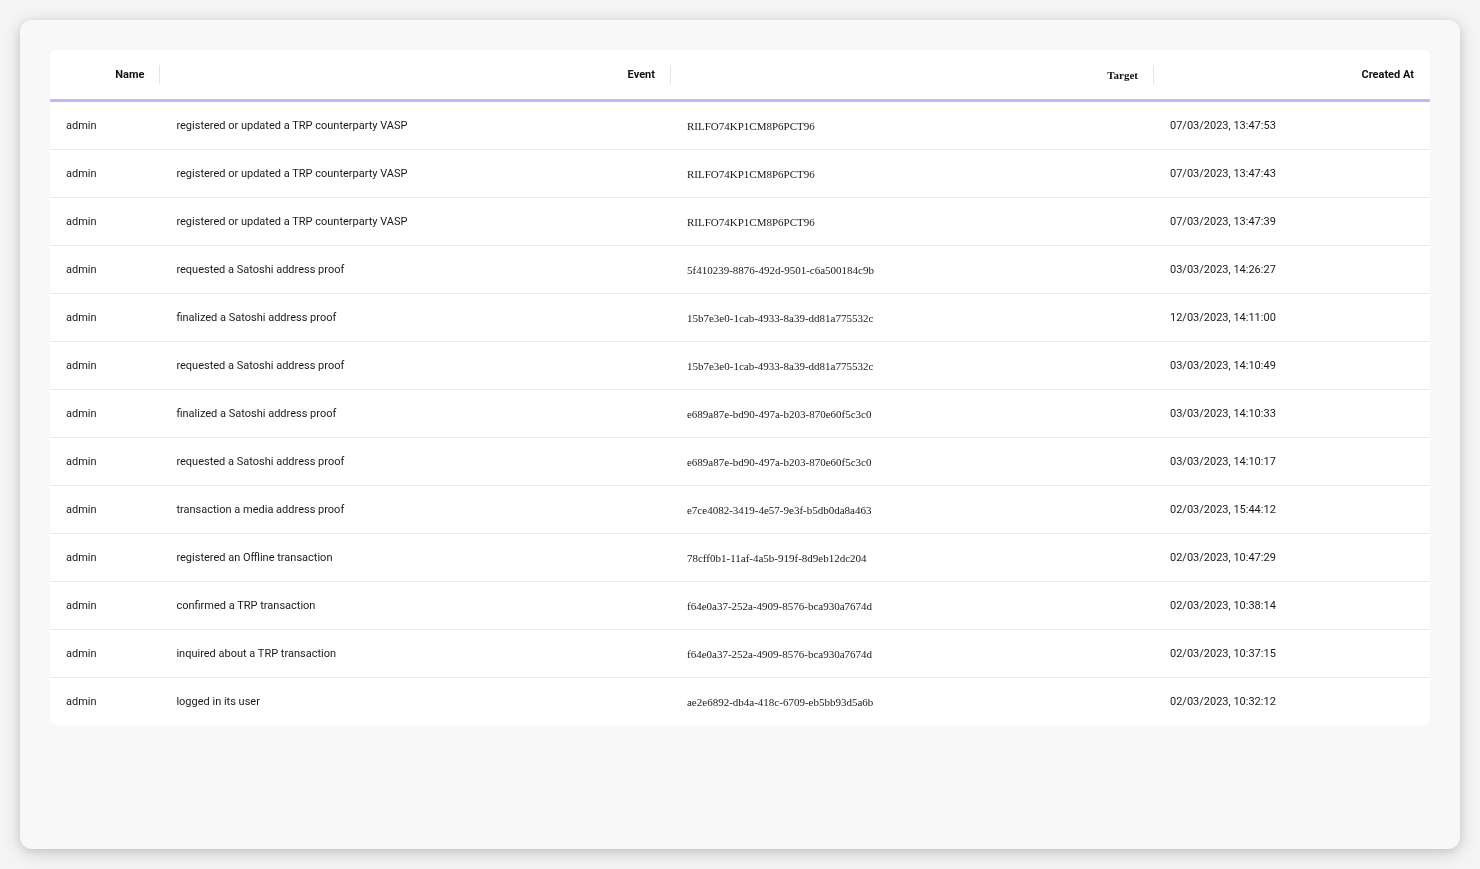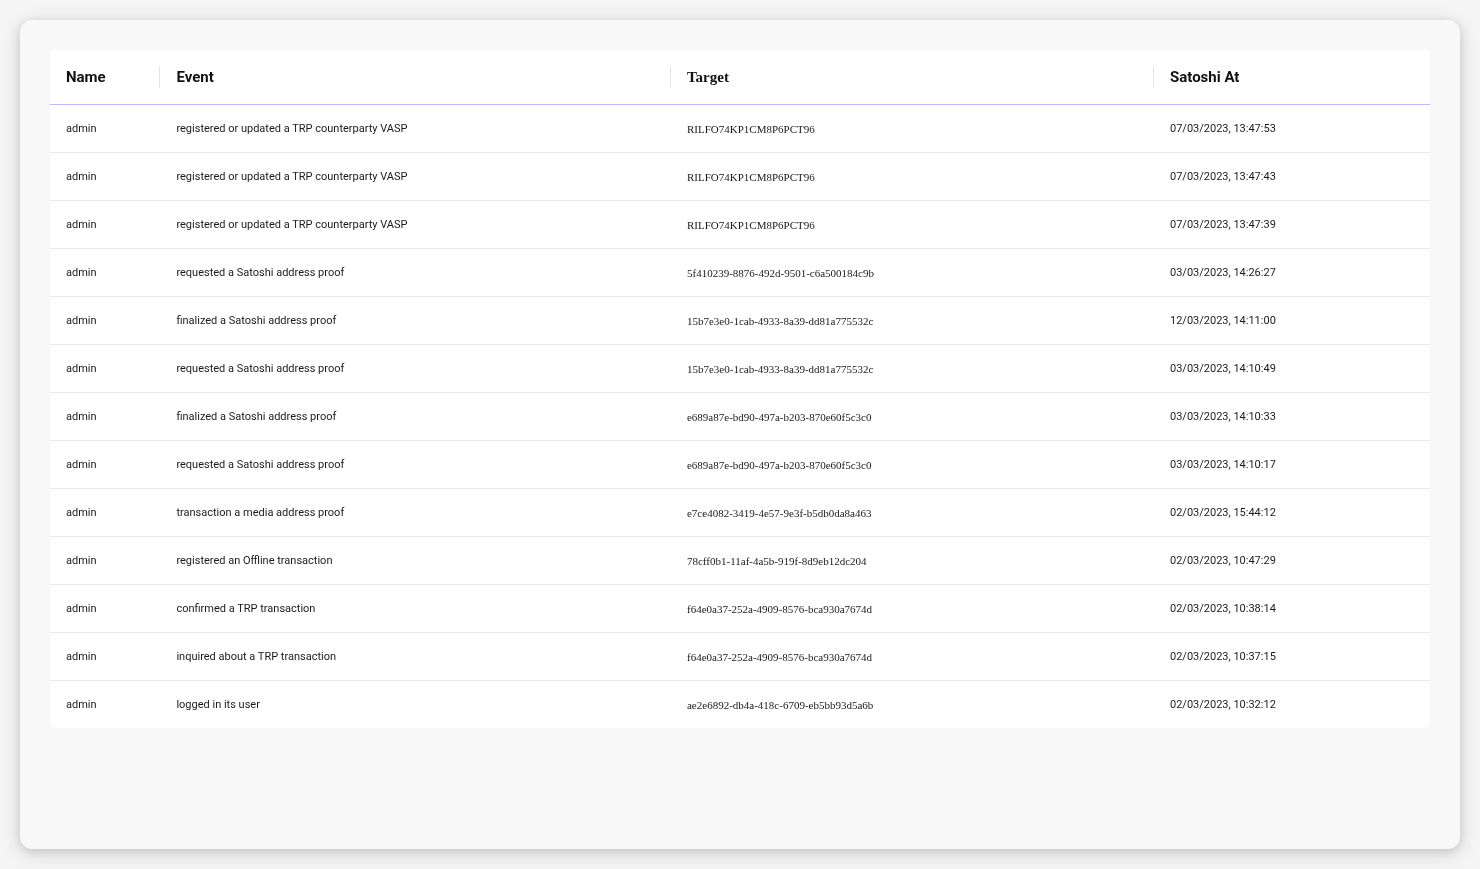--- a/index.html
+++ b/index.html
@@ -27,26 +27,26 @@
       width: 100%;
       border-collapse: collapse;
       background: #fff;
       border-radius: 6px;
       overflow: hidden;
     }
     thead {
       background: #fff;
     }
     th {
-      text-align: left;
+      text-align: right;
       font-weight: 700;
-      font-size: 15px;
+      font-size: 11px;
       color: #111;
       padding: 18px 16px;
-      border-bottom: 1px solid #c4b5fd;
+      border-bottom: 3px solid #c4b5fd;
       position: relative;
     }
     th:not(:last-child)::after {
       content: '';
       position: absolute;
       right: 0;
       top: 30%;
       height: 40%;
       width: 1px;
       background: #e5e5e5;
@@ -68,21 +68,21 @@
 </head>
 <body>
 
 <div class="card">
   <table>
     <thead>
       <tr>
         <th class="col-name">Name</th>
         <th class="col-event">Event</th>
         <th class="col-target">Target</th>
-        <th class="col-created">Satoshi At</th>
+        <th class="col-created">Created At</th>
       </tr>
     </thead>
     <tbody>
         <tr>
           <td class="col-name">admin</td>
           <td class="col-event">registered or updated a TRP counterparty VASP</td>
           <td class="col-target">RILFO74KP1CM8P6PCT96</td>
           <td class="col-created">07/03/2023, 13:47:53</td>
         </tr>
         <tr>

